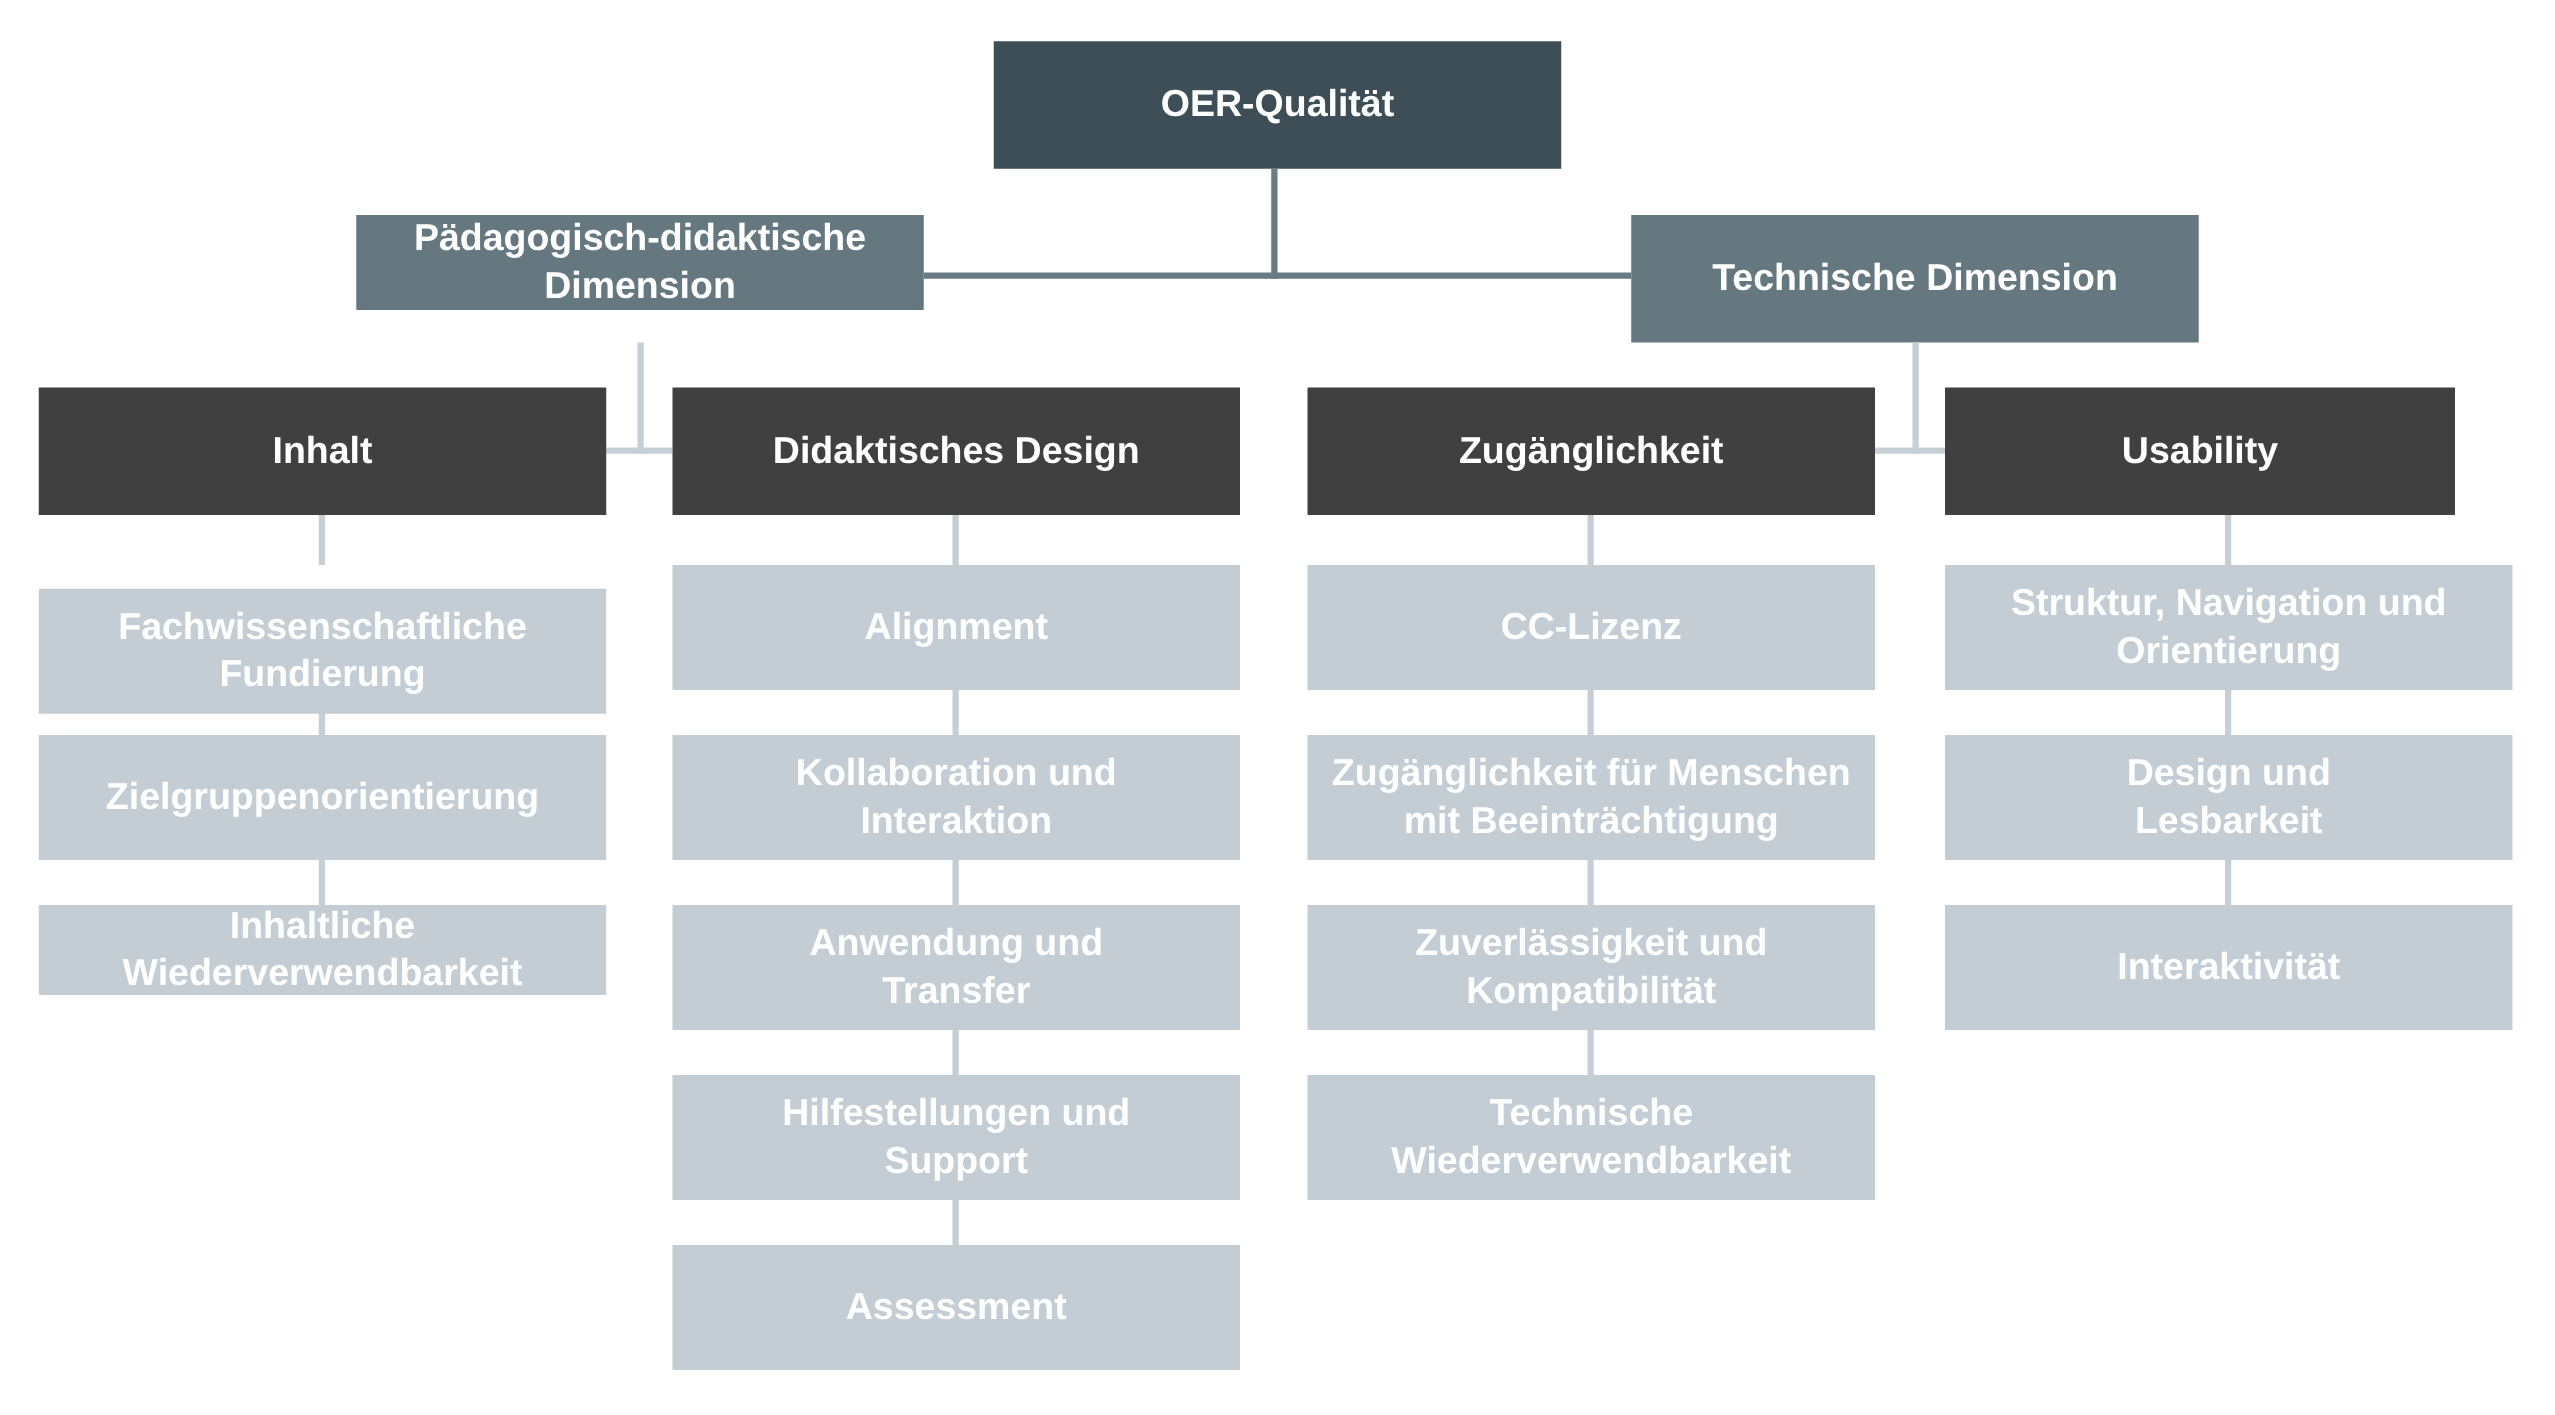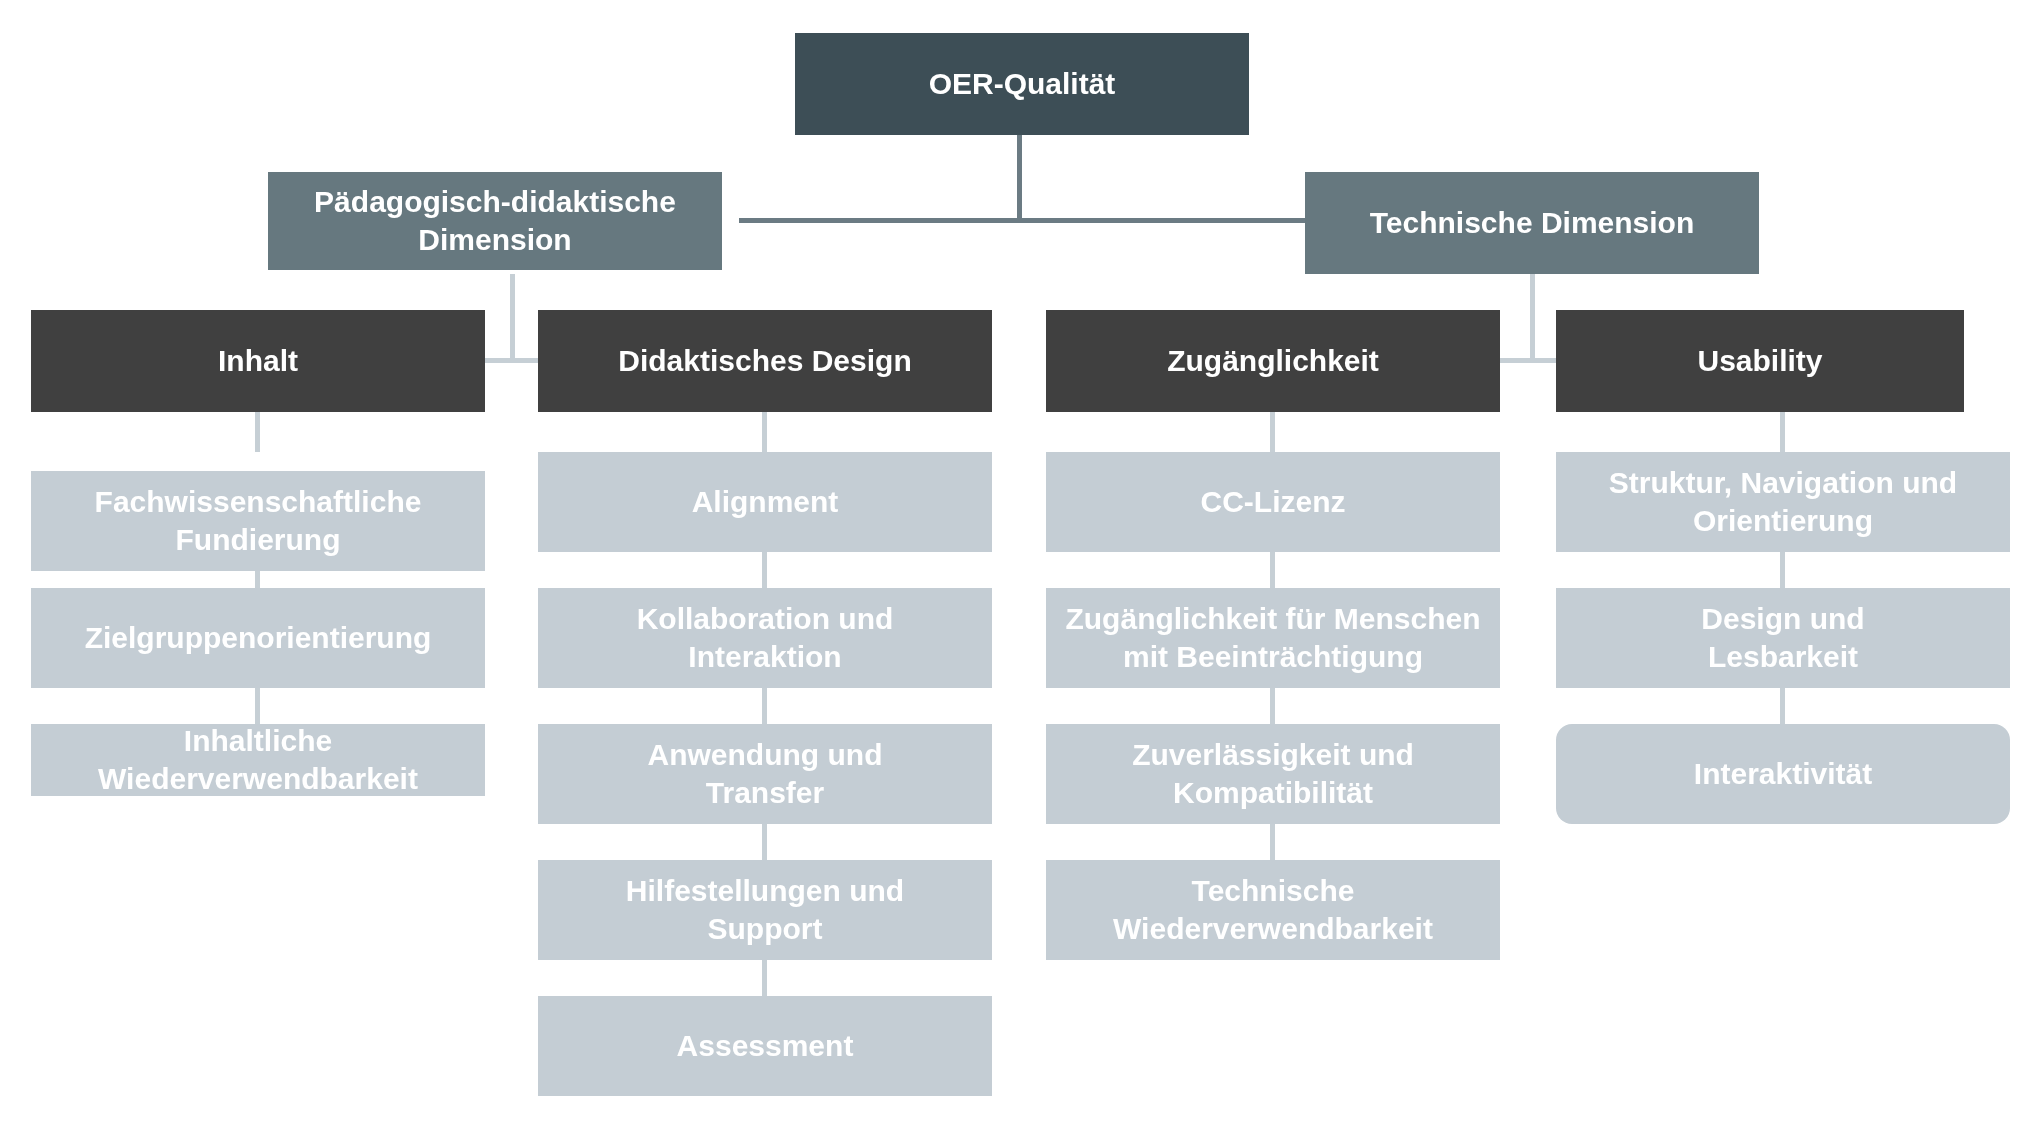--- a/index.html
+++ b/index.html
@@ -36,21 +36,21 @@
 </head>
 <body>
 
 <div class="canvas">
 
   <div class="node root" style="left:795px; top:33px; width:454px; height:102px;">OER-Qualität</div>
 
   <div class="conn dark" style="left:1017px; top:135px; width:5px; height:88px;"></div>
   <div class="conn dark" style="left:739px; top:218px; width:566px; height:5px;"></div>
 
-  <div class="node dim" style="left:268px; top:172px; width:454px; height:98px;">Pädagogisch-didaktische
+  <div class="node dim" style="left:285px; top:172px; width:454px; height:76px;">Pädagogisch-didaktische
 Dimension</div>
   <div class="node dim" style="left:1305px; top:172px; width:454px; height:102px;">Technische Dimension</div>
 
   <div class="conn light" style="left:510px; top:274px; width:5px; height:89px;"></div>
   <div class="conn light" style="left:485px; top:358px; width:53px; height:5px;"></div>
   <div class="conn light" style="left:1530px; top:274px; width:5px; height:89px;"></div>
   <div class="conn light" style="left:1500px; top:358px; width:56px; height:5px;"></div>
 
   <div class="node cat" style="left:31px; top:310px; width:454px; height:102px;">Inhalt</div>
   <div class="node cat" style="left:538px; top:310px; width:454px; height:102px;text-align:right;">Didaktisches Design</div>
@@ -96,15 +96,15 @@
 Wiederverwendbarkeit</div>
 
   <div class="conn light" style="left:1780px; top:412px; width:5px; height:40px;"></div>
   <div class="conn light" style="left:1780px; top:552px; width:5px; height:36px;"></div>
   <div class="conn light" style="left:1780px; top:688px; width:5px; height:36px;"></div>
 
   <div class="node item" style="left:1556px; top:452px; width:454px; height:100px;">Struktur, Navigation und
 Orientierung</div>
   <div class="node item" style="left:1556px; top:588px; width:454px; height:100px;">Design und
 Lesbarkeit</div>
-  <div class="node item" style="left:1556px; top:724px; width:454px; height:100px;border-radius:16px;">Interaktivität</div>
+  <div class="node item" style="left:1556px; top:724px; width:454px; height:100px;">Interaktivität</div>
 
 </div>
 
 </body></html>

